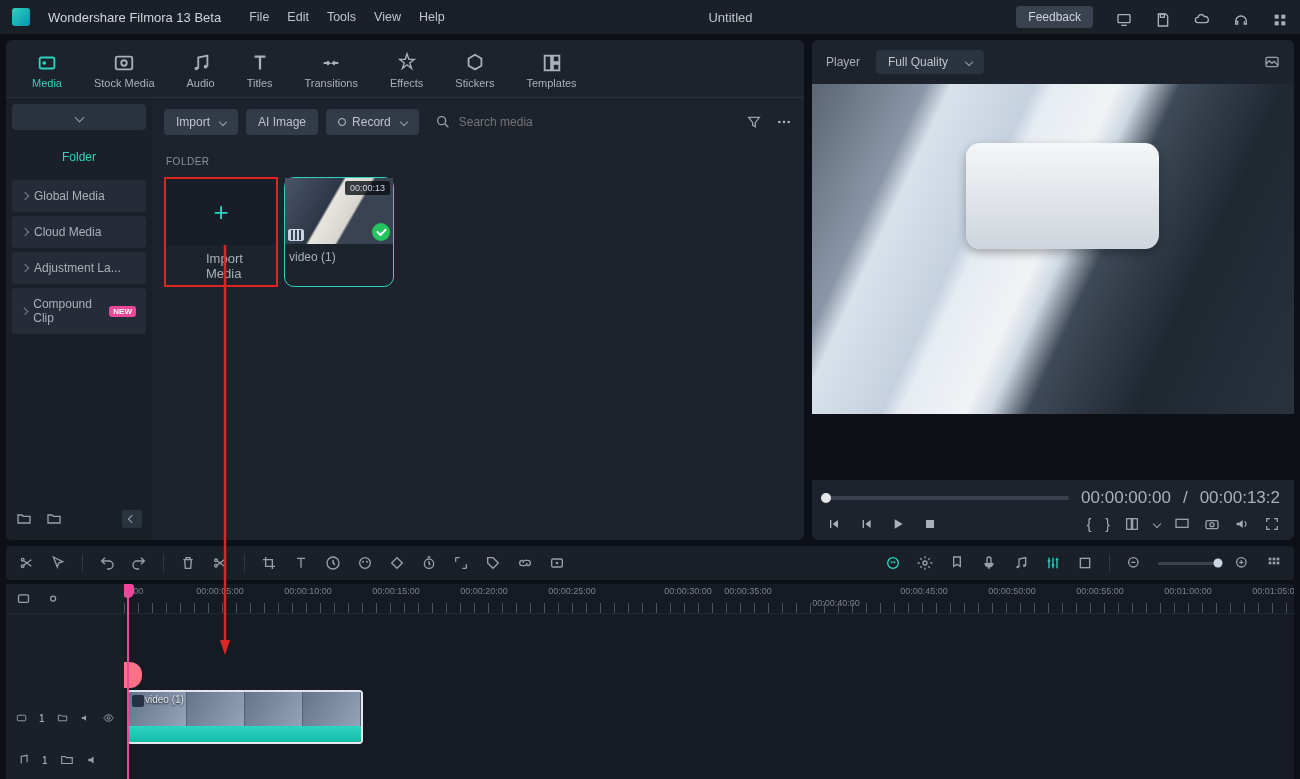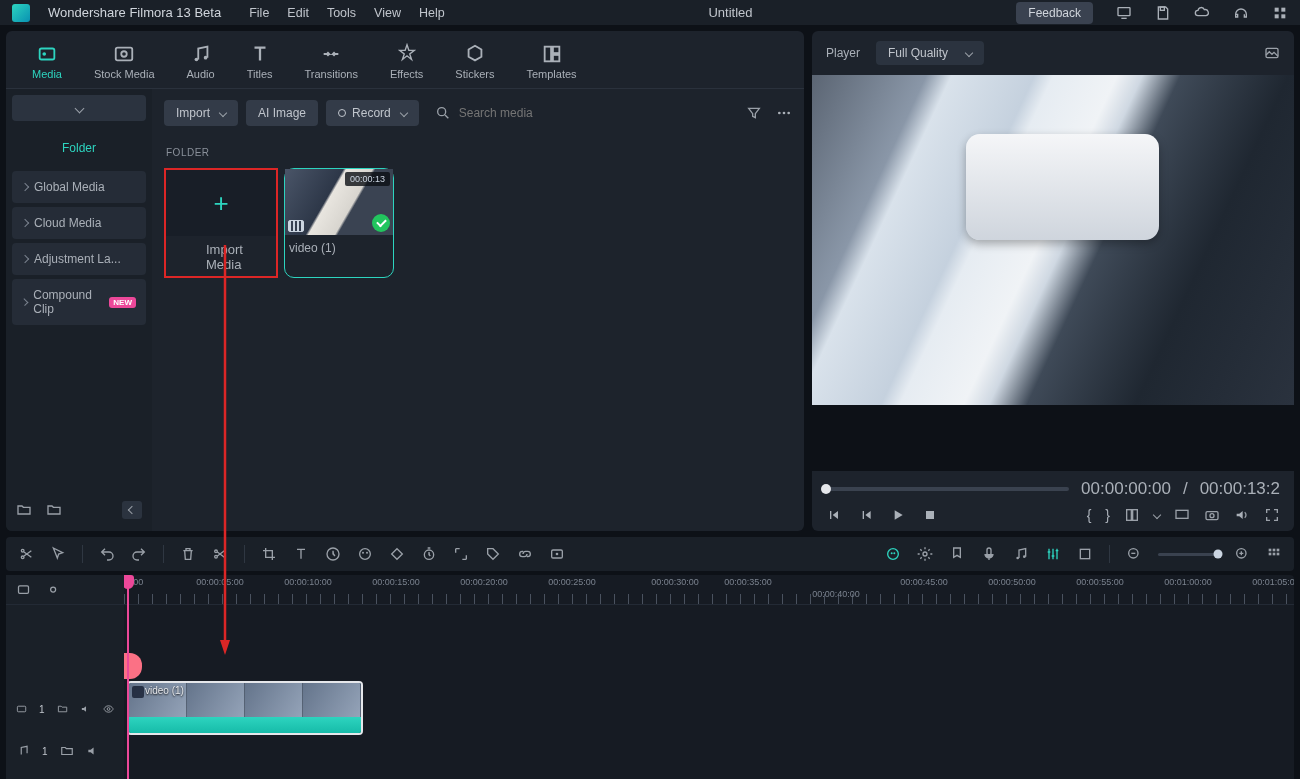--- a/index.html
+++ b/index.html
@@ -1,25 +1,25 @@
 <!DOCTYPE html>
 <html><head>
 <meta charset="utf-8">
 <style>
 * { margin: 0; padding: 0; box-sizing: border-box; font-family: -apple-system, BlinkMacSystemFont, "Segoe UI", Arial, sans-serif; }
 body { background: #0d1117; color: #c0c5cc; width: 1300px; height: 779px; overflow: hidden; font-size: 12px; }
 
 
-.menubar { height: 25px; background: #1a2028; display: flex; align-items: center; padding: 0 12px; gap: 18px; }
+.menubar { height: 34px; background: #1a2028; display: flex; align-items: center; padding: 0 12px; gap: 18px; }
 .menubar .logo { width: 18px; height: 18px; background: linear-gradient(135deg,#2dd4bf,#0891b2); border-radius: 3px; }
 .menubar .app-name { font-size: 13px; color: #d0d5dc; margin-right: 10px; }
 .menubar .menu-item { font-size: 12.5px; color: #c0c5cc; cursor: pointer; }
 .menubar .spacer { flex: 1; }
 .menubar .doc-title { font-size: 13px; color: #c0c5cc; }
-.menubar .right-icons { display: flex; gap: 23px; align-items: center; }
+.menubar .right-icons { display: flex; gap: 23px; align-items: flex-end; }
 .menubar .feedback-btn { background: #3a4250; padding: 4px 12px; border-radius: 4px; font-size: 12px; color: #d0d5dc; }
 .ticon { width: 16px; height: 16px; fill: #aab0b8; }
 
 
 .main-row { display: flex; gap: 8px; padding: 6px 6px 0 6px; height: 506px; }
 
 
 .media-panel { flex: 1; background: #1d232c; border-radius: 6px; display: flex; flex-direction: column; overflow: hidden; }
 .tabs-bar { display: flex; gap: 8px; padding: 8px 14px 0 14px; border-bottom: 1px solid #2a313c; }
 .tab { display: flex; flex-direction: column; align-items: center; gap: 3px; padding: 4px 12px 8px; cursor: pointer; }
@@ -525,21 +525,21 @@
   <div class="timeline-right">
     <div class="playhead"></div>
     <div class="ruler">
       <div class="marks"></div>
     <div class="tick" style="left: 8px;">00:00</div>
         <div class="tick" style="left: 96px;">00:00:05:00</div>
         <div class="tick" style="left: 184px;">00:00:10:00</div>
         <div class="tick" style="left: 272px;">00:00:15:00</div>
         <div class="tick" style="left: 360px;">00:00:20:00</div>
         <div class="tick" style="left: 448px;">00:00:25:00</div>
-        <div class="tick" style="left: 551px;">00:00:30:00</div>
+        <div class="tick" style="left: 564px;">00:00:30:00</div>
         <div class="tick" style="left: 624px;">00:00:35:00</div>
         <div class="tick" style="left: 712px; margin-top: 12px;">00:00:40:00</div>
         <div class="tick" style="left: 800px;">00:00:45:00</div>
         <div class="tick" style="left: 888px;">00:00:50:00</div>
         <div class="tick" style="left: 976px;">00:00:55:00</div>
         <div class="tick" style="left: 1064px;">00:01:00:00</div>
         <div class="tick" style="left: 1152px;">00:01:05:00</div>
       </div>
     <div class="track-area">
       <div class="spacer-track">

